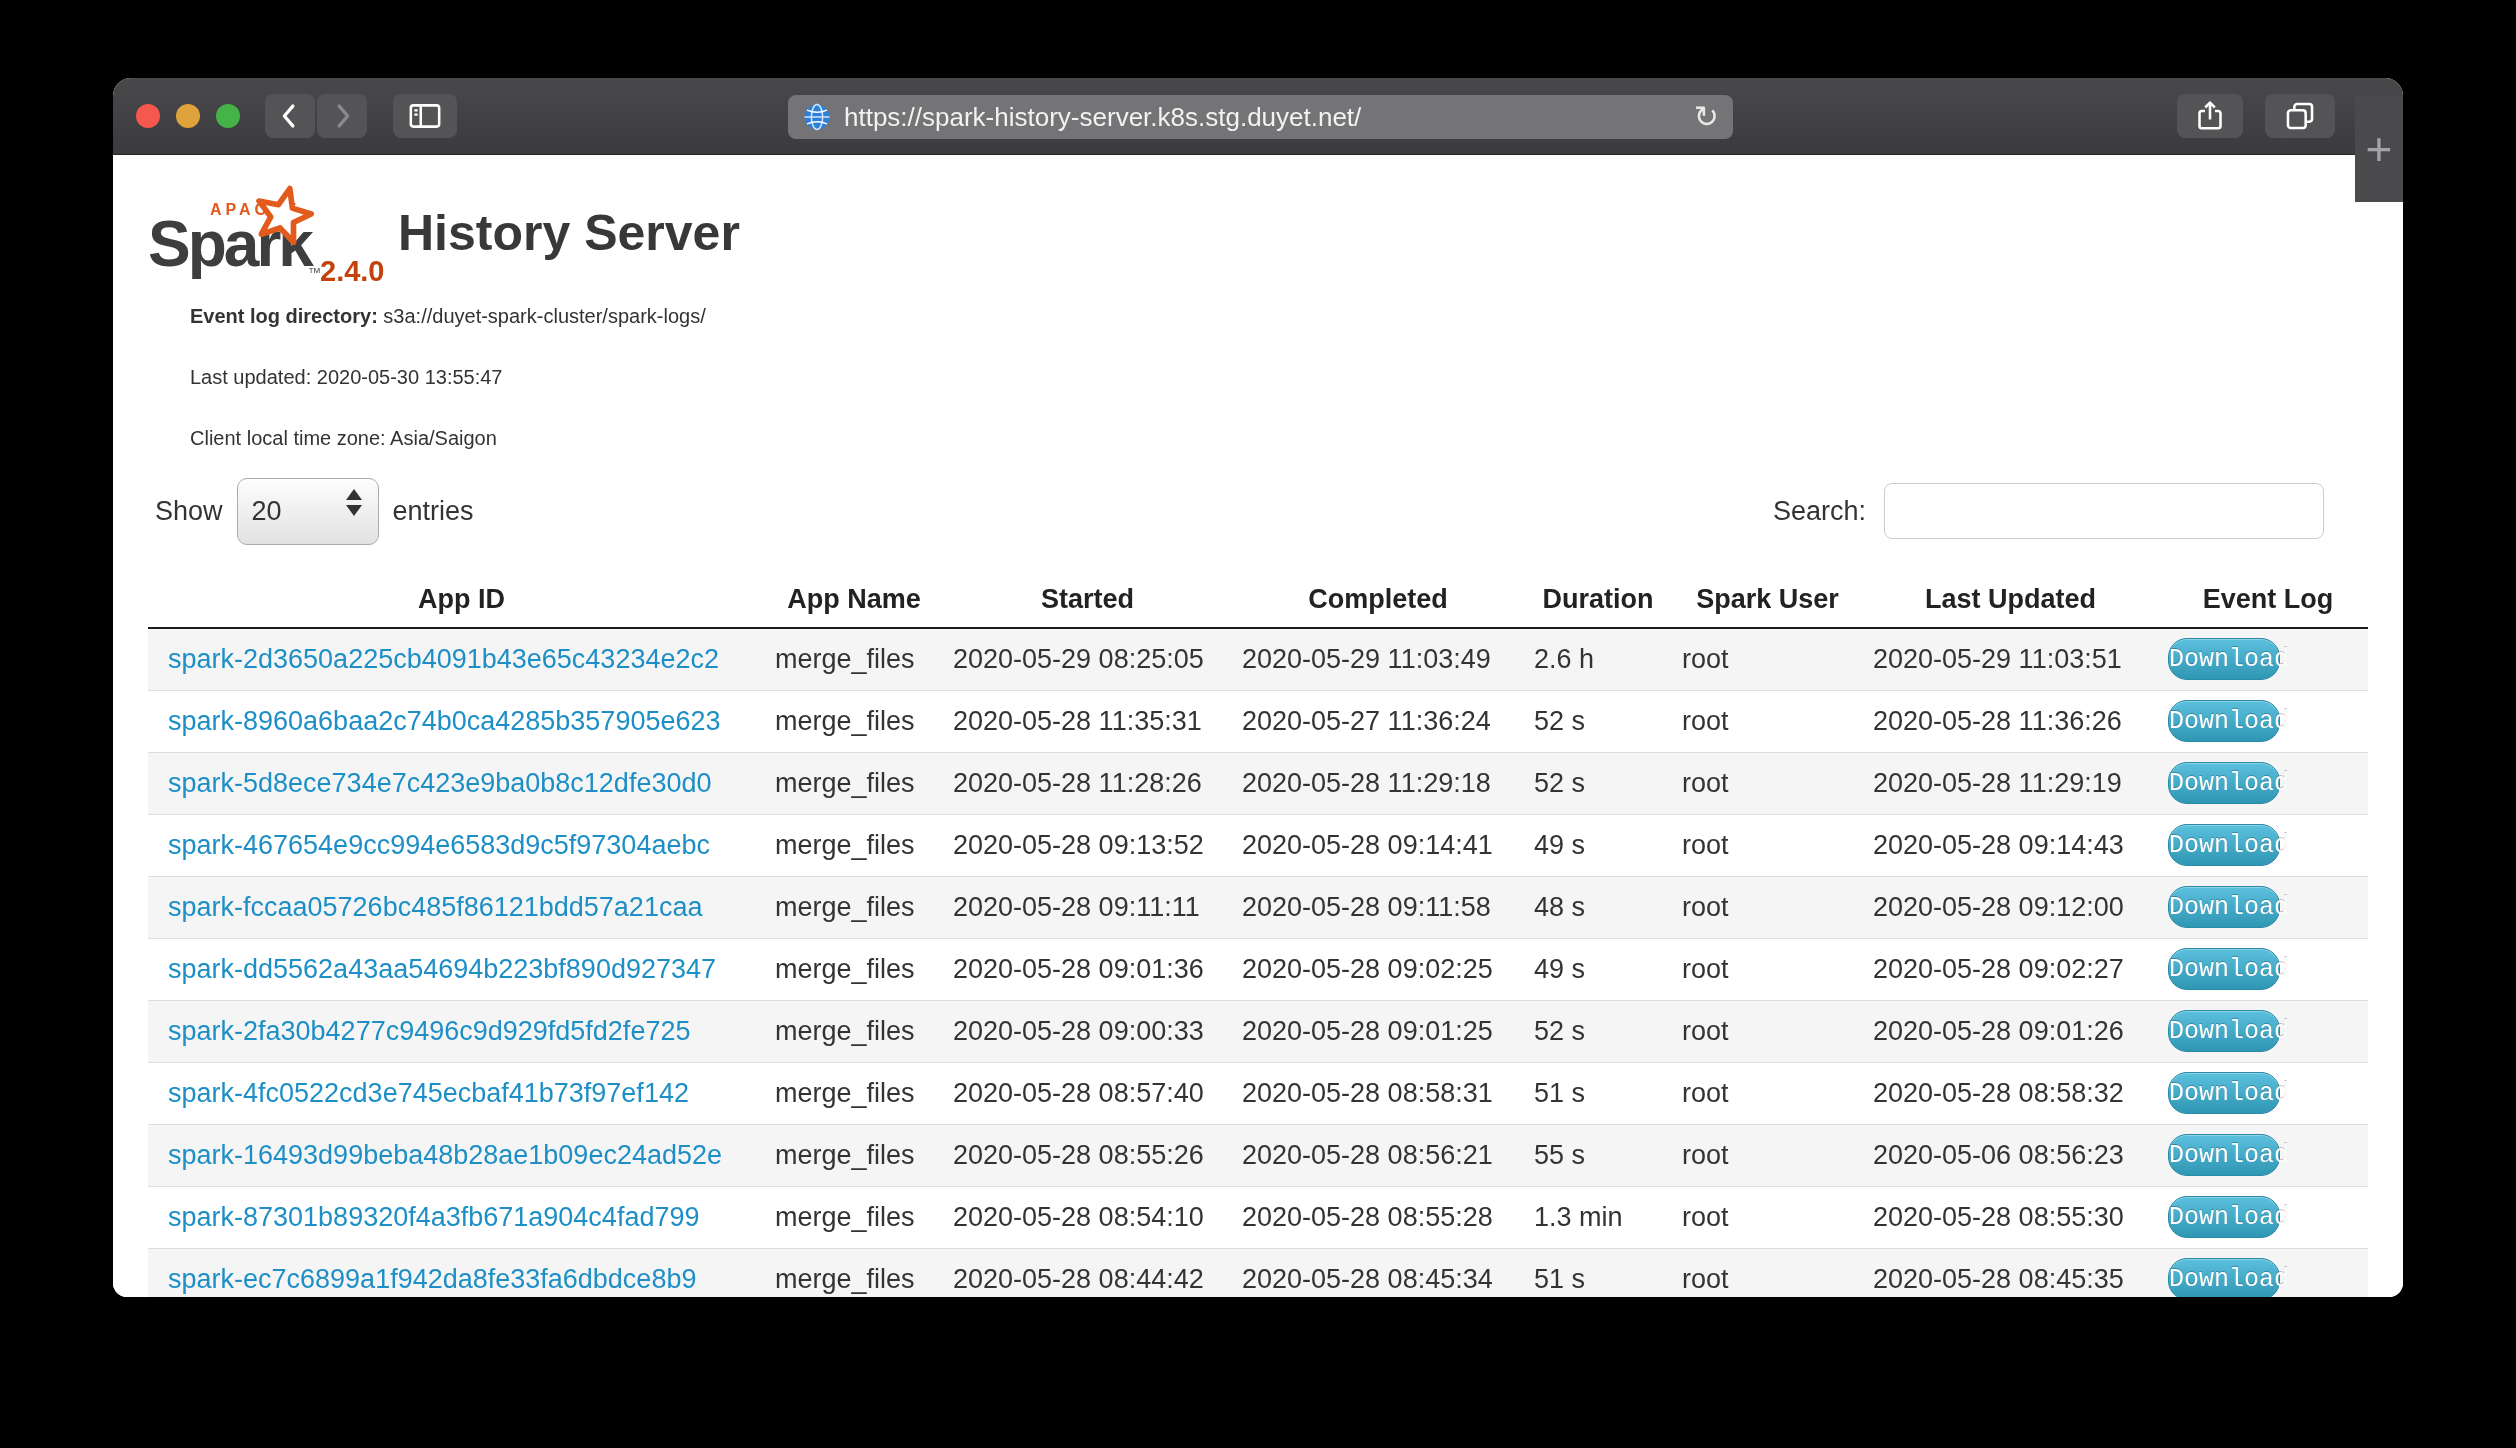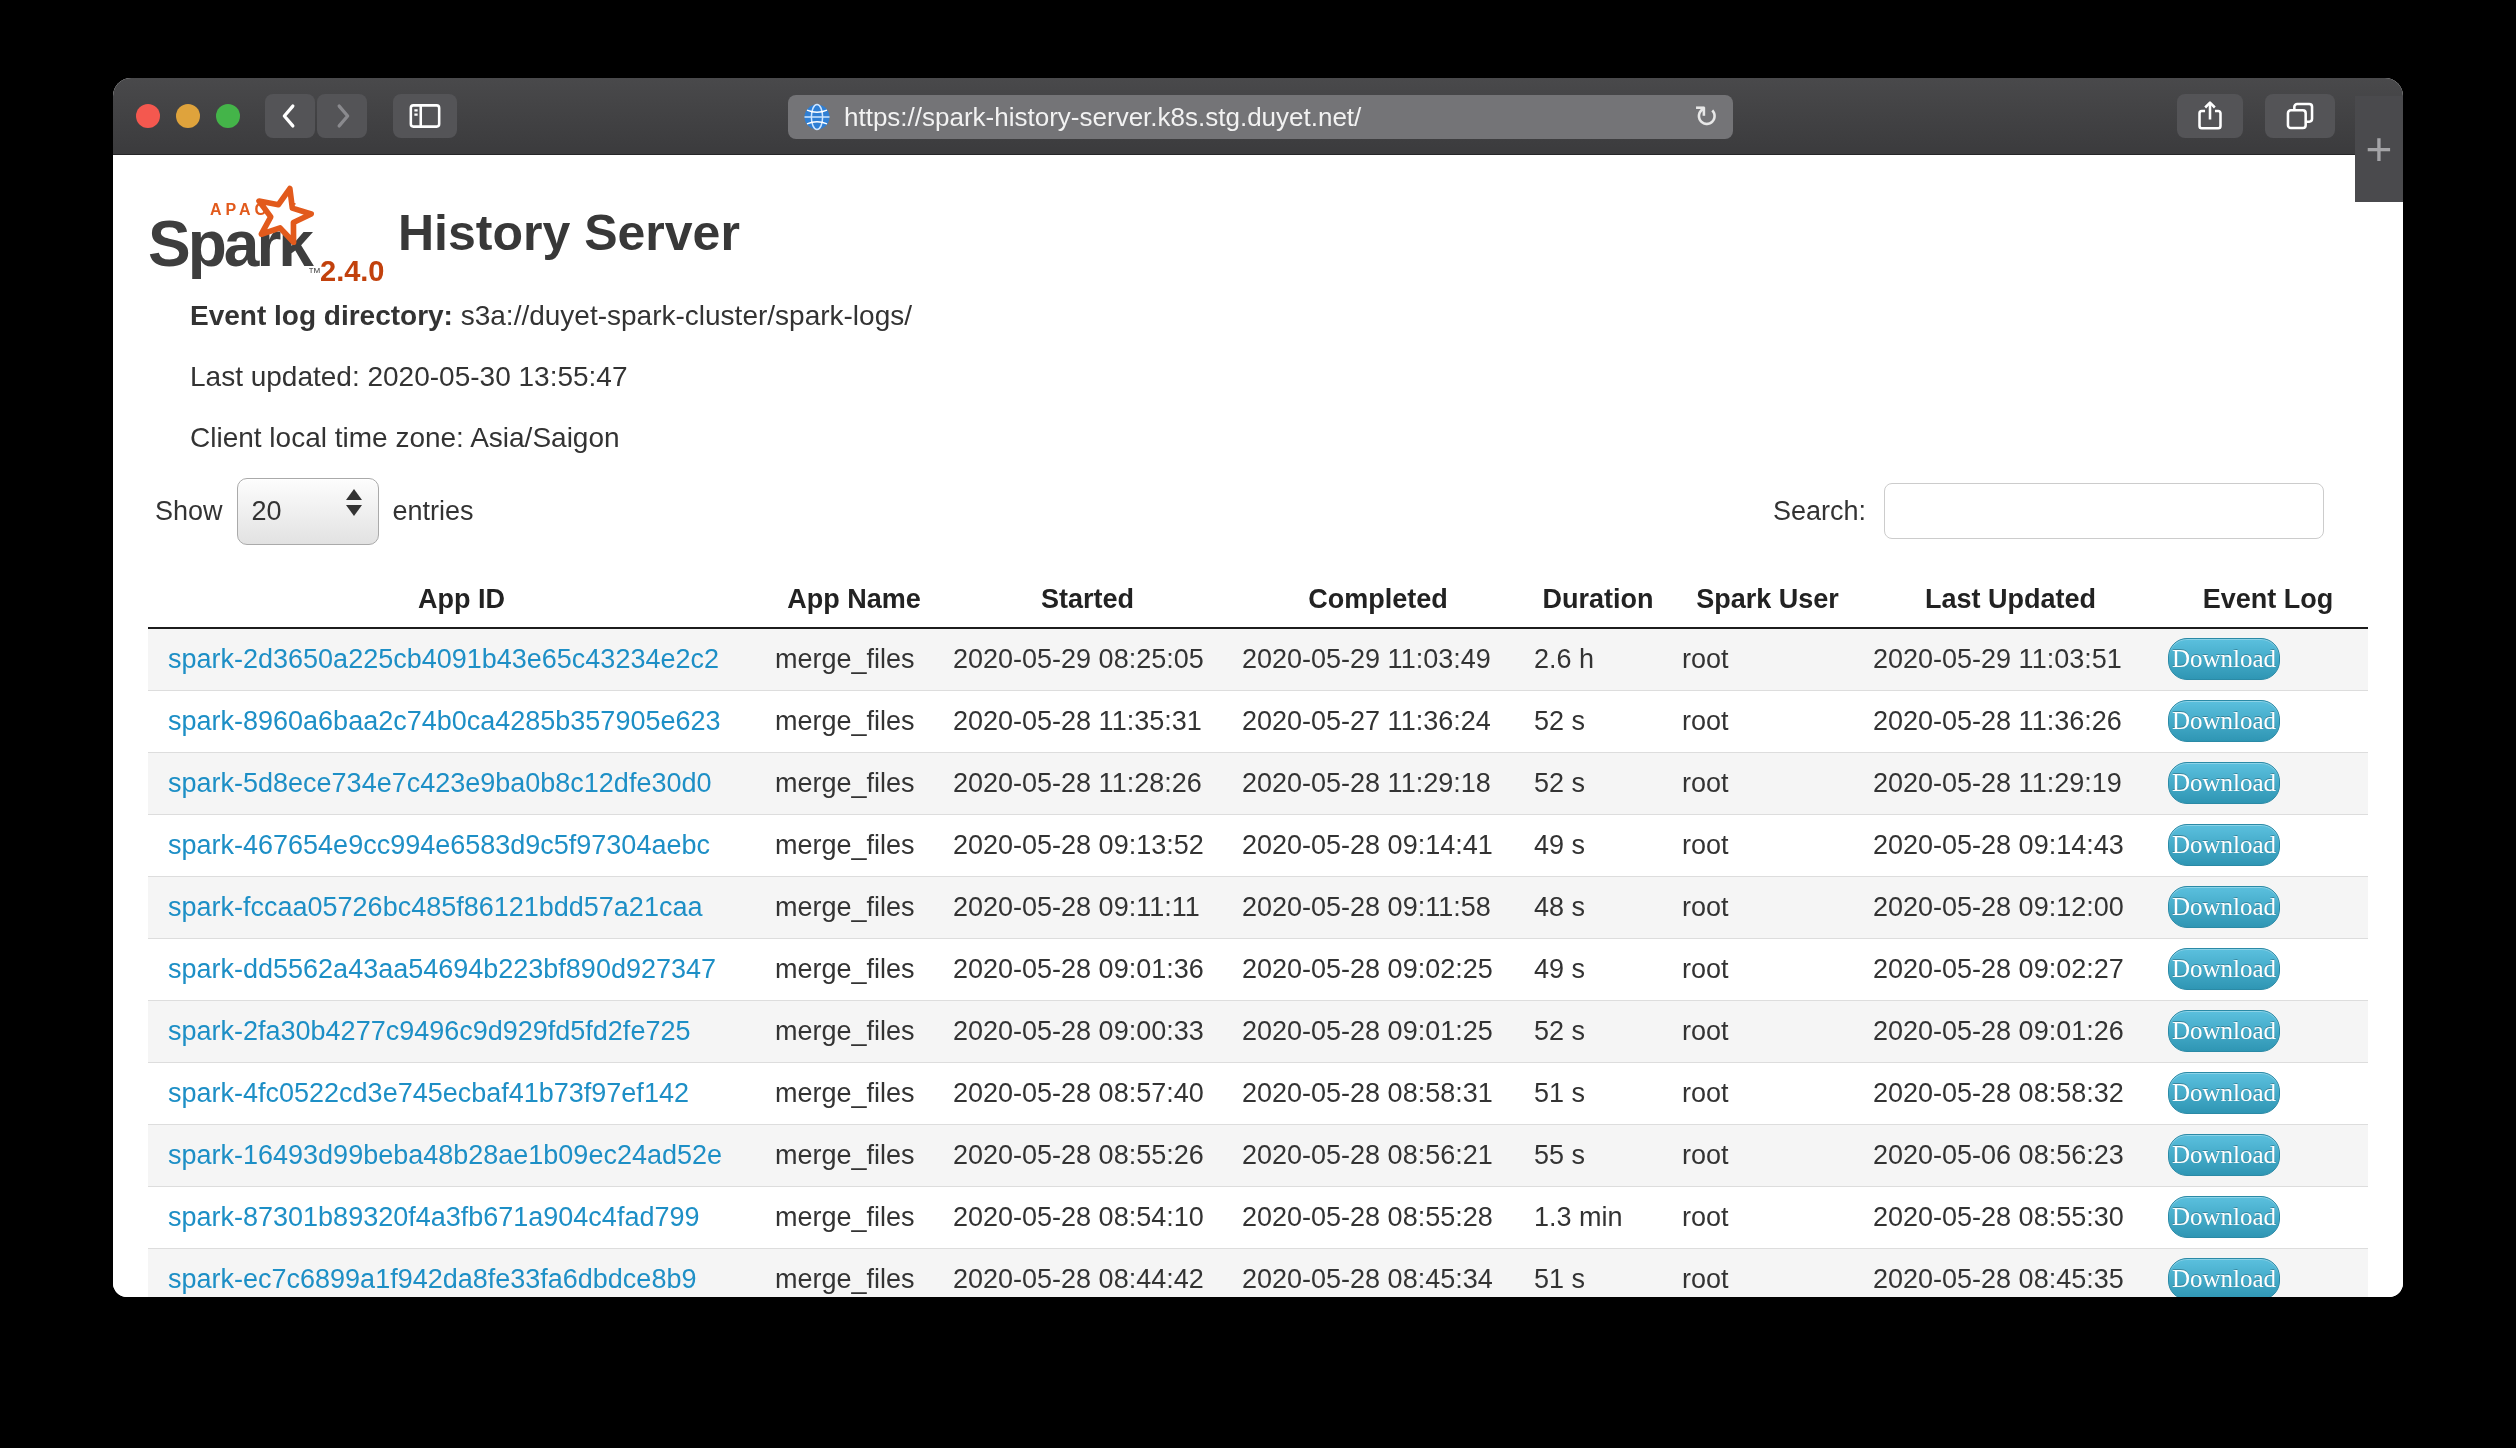--- a/index.html
+++ b/index.html
@@ -68,21 +68,21 @@
   }
   .spark-word{
     position:absolute;left:0;top:26px;font-size:64px;font-weight:bold;
     letter-spacing:-3px;color:#3e3e3e;
   }
   .spark-tm{position:absolute;left:160px;top:84px;font-size:13px;color:#5a5a5a;}
   .spark-star{position:absolute;left:102px;top:0;}
   .spark-version{position:absolute;left:172px;top:74px;font-size:29px;font-weight:bold;color:#c2410c;}
   .page-title{margin-left:21px;font-size:50px;font-weight:bold;color:#383838;}
   .info-block{margin:14px 0 0 42px;}
-  .info-block p{margin:0 0 27px 0;font-size:28px;line-height:34px;color:#333;}
+  .info-block p{margin:0 0 27px 0;font-size:20px;line-height:34px;color:#333;}
   .info-block .lbl{font-weight:bold;}
   
   .controls{
     margin-top:23px;height:58px;display:flex;align-items:center;
     justify-content:space-between;padding-left:7px;padding-right:44px;gap:20px;
   }
   .ctl-left{display:flex;align-items:center;gap:14px;font-size:27px;}
   .entries-select{
     width:142px;height:67px;border:1px solid #aaa;border-radius:10px;
     background:linear-gradient(#fdfdfd,#e2e2e2);
@@ -109,21 +109,21 @@
     font-size:27px;color:#333;padding:0 0 0 20px;height:62px;vertical-align:middle;
     white-space:nowrap;overflow:hidden;
   }
   table.apps tbody tr:nth-child(odd){background:var(--row_stripe);}
   table.apps tbody tr + tr td{border-top:1px solid #ddd;}
   a.app-link{color:var(--link_blue);text-decoration:none;cursor:pointer;}
   .btn-download{
     width:112px;height:42px;border-radius:19px;
     background:linear-gradient(var(--btn_top),var(--btn_bottom));
     border:1px solid #2b8aa6;color:#fff;font-size:25px;
-    font-family:Liberation Serif, serif;
+    font-family:Liberation Mono, monospace;
     text-shadow:0 -1px 0 rgba(0,0,0,.25);
     box-shadow:inset 0 1px 0 rgba(255,255,255,.3);
     cursor:pointer;padding:0;
   }
 </style>
 </head>
 <body>
 
 <div class="window">
 

